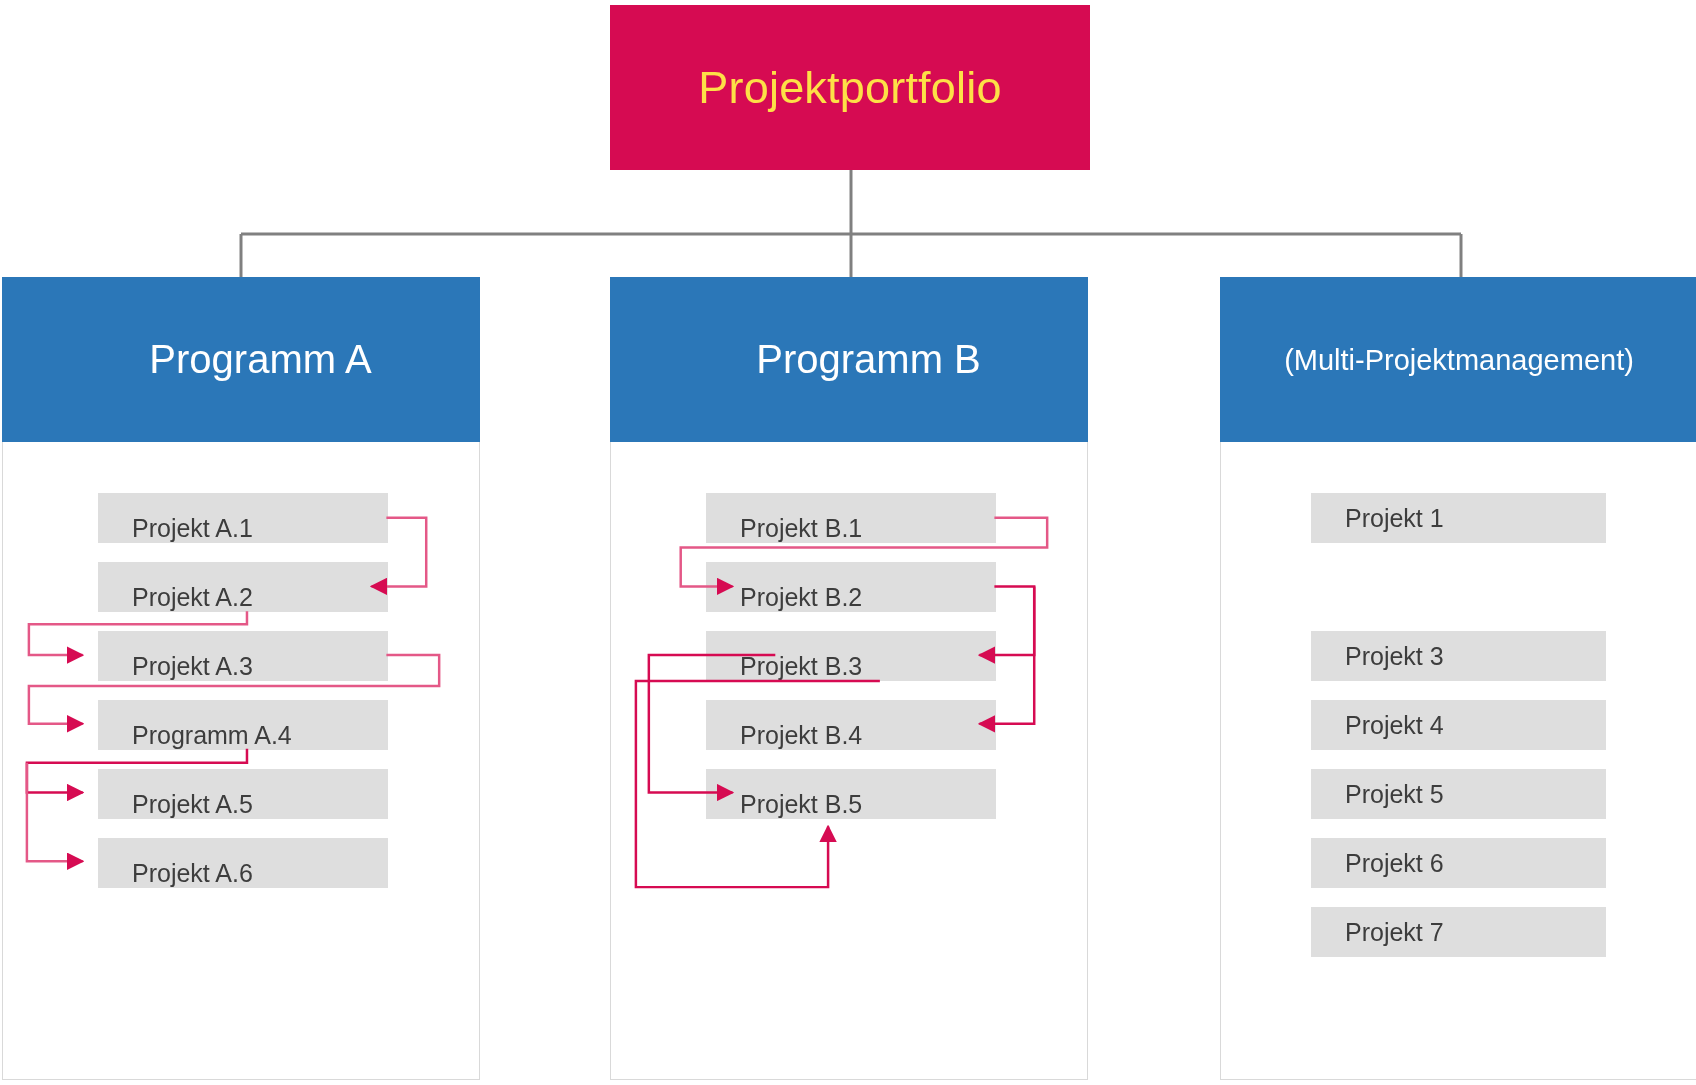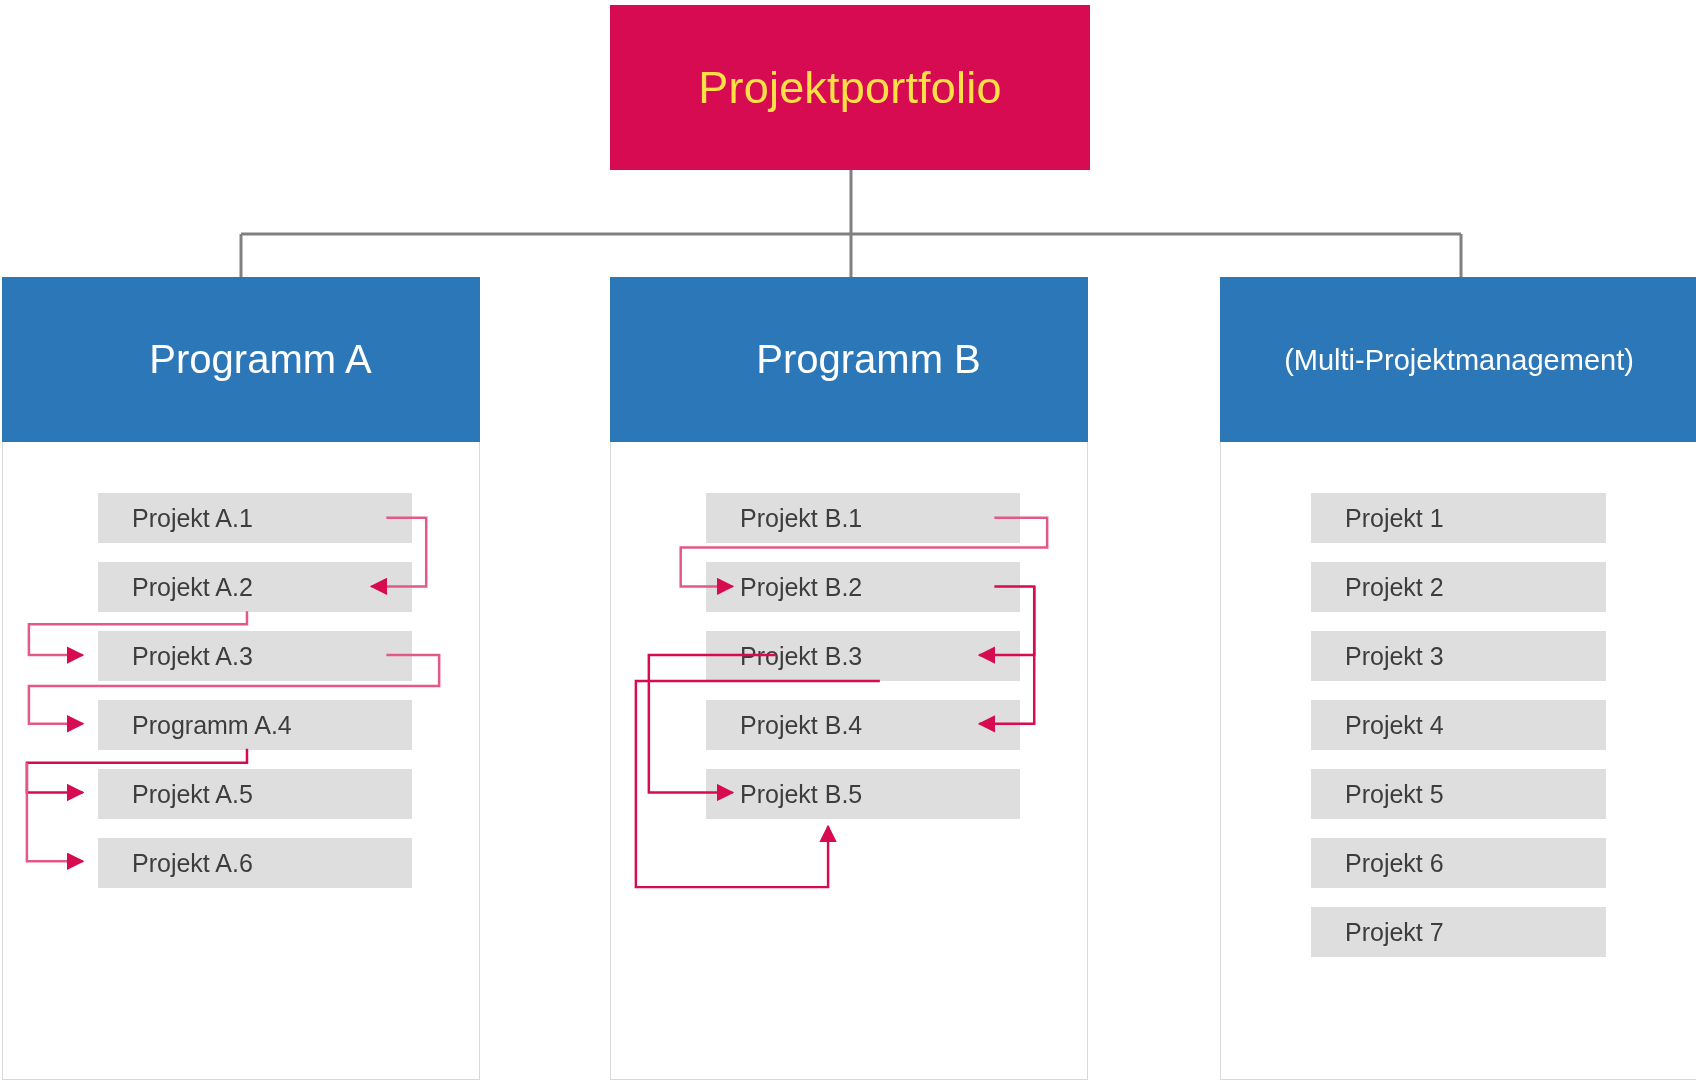--- a/index.html
+++ b/index.html
@@ -94,21 +94,21 @@
   }
   .chip .chip-label {
     color: #3d3d3d;
     font-size: 25px;
     font-weight: 400;
     padding-left: 34px;
     white-space: nowrap;
   }
 
   
-  .chip.ab { left: 95px; width: 314px; }
+  .chip.ab { left: 95px; width: 290px; align-items: flex-end; }
   .chip.c  { left: 90px; width: 295px; }
 
   
   .overlay {
     position: absolute;
     left: 0;
     top: 0;
     width: 100%;
     height: 100%;
     pointer-events: none;
@@ -224,23 +224,20 @@
 
   <div class="panel col-c">
 
     <div class="panel-header">
       <div class="subtitle">(Multi-Projektmanagement)</div>
     </div>
 
     <div class="chip c" style="top:215px">
       <span class="chip-label">Projekt 1</span>
     </div>
-    <div class="chip c" style="top:284px">
-      <span class="chip-label">Projekt 2</span>
-    </div>
     <div class="chip c" style="top:353px">
       <span class="chip-label">Projekt 3</span>
     </div>
     <div class="chip c" style="top:422px">
       <span class="chip-label">Projekt 4</span>
     </div>
     <div class="chip c" style="top:491px">
       <span class="chip-label">Projekt 5</span>
     </div>
     <div class="chip c" style="top:560px">

